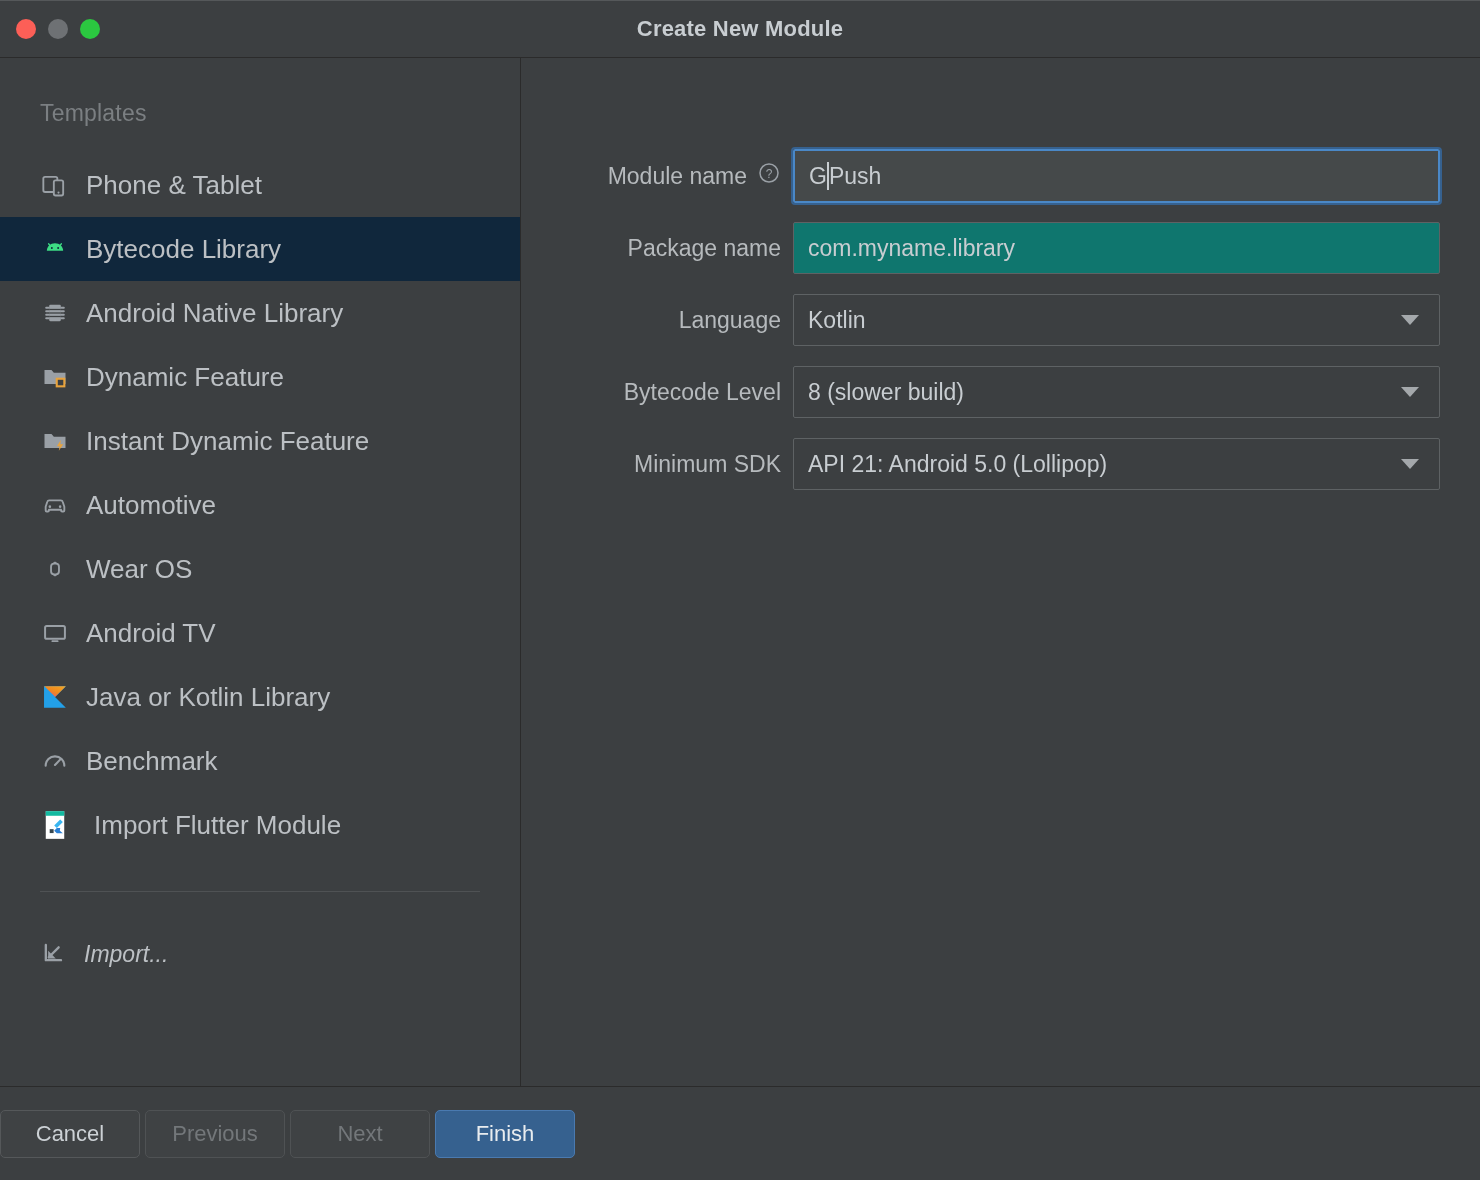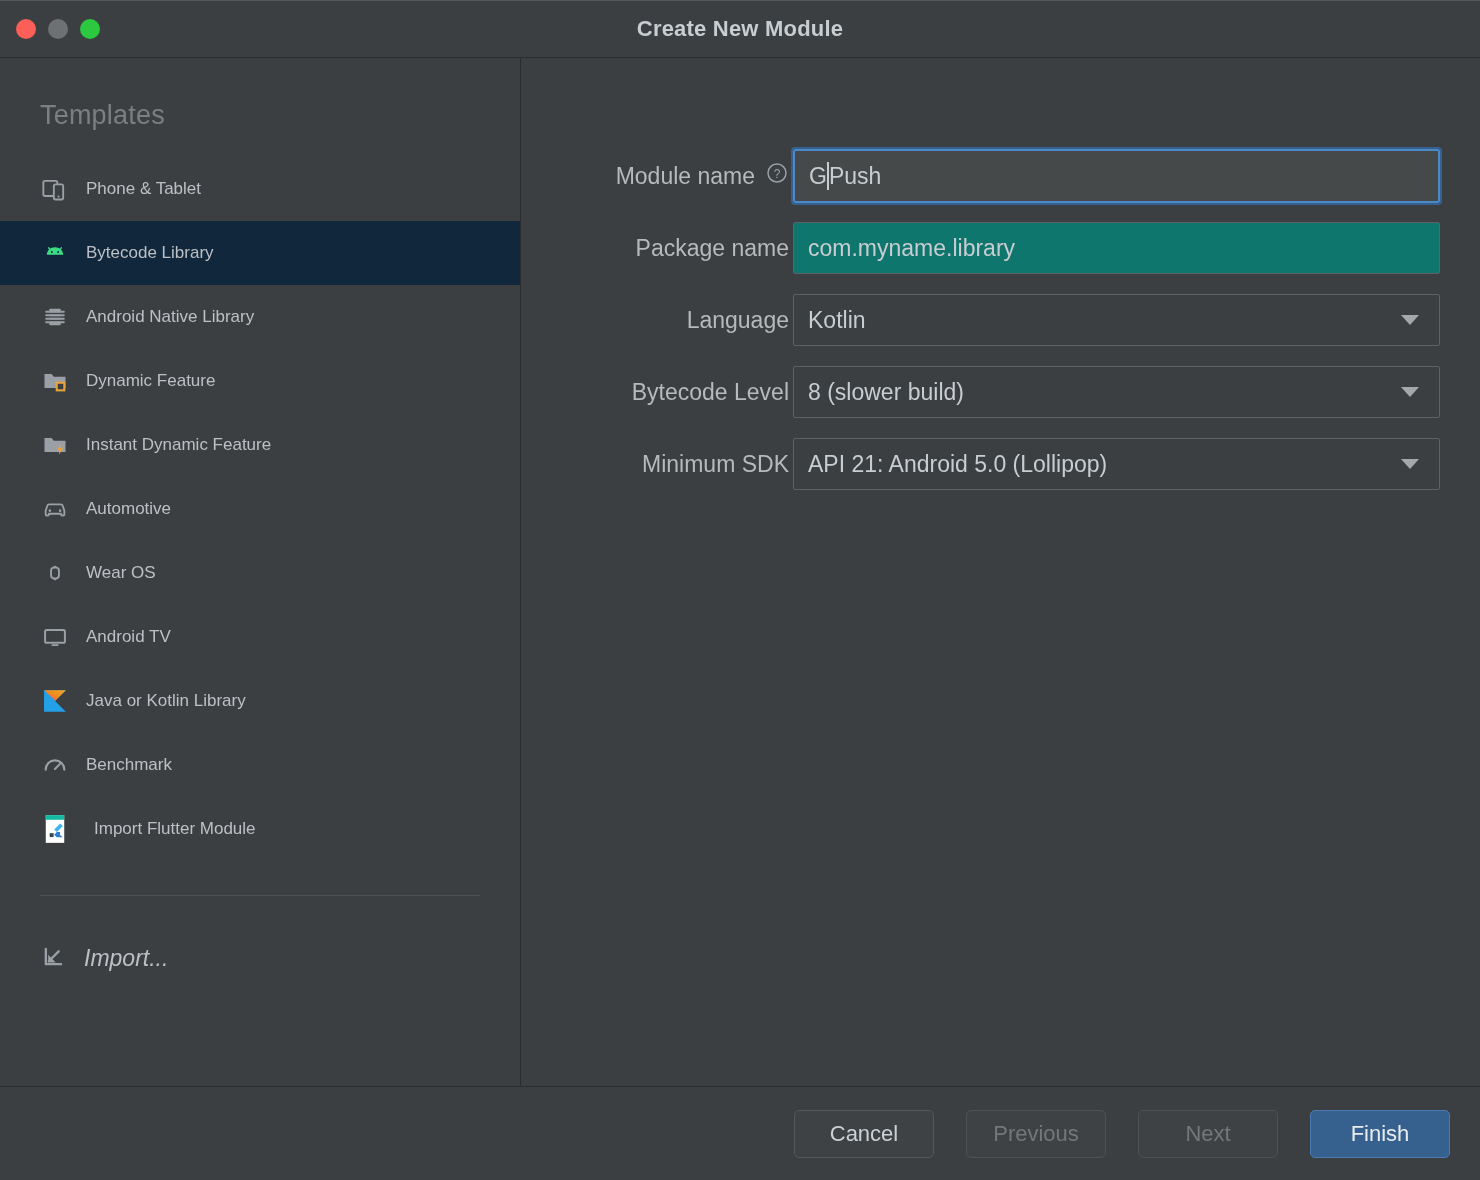--- a/index.html
+++ b/index.html
@@ -70,21 +70,21 @@
   .sidebar {
     width: 520px;
     flex: 0 0 520px;
     background: #3c3f41;
     border-right: 1px solid #2b2b2b;
     position: relative;
     overflow: hidden;
   }
   .templates-label {
     color: #7b7f82;
-    font-size: 27px;
+    font-size: 23px;
     padding: 42px 0 0 40px;
     letter-spacing: 0.2px;
   }
   .tmpl-list {
     margin-top: 26px;
   }
   .tmpl-row {
     height: 64px;
     display: flex;
     align-items: center;
@@ -98,21 +98,21 @@
   }
   .tmpl-row .ico {
     width: 30px;
     height: 30px;
     flex: 0 0 30px;
     display: flex;
     align-items: center;
     justify-content: center;
   }
   .tmpl-row .lbl {
-    font-size: 17px;
+    font-size: 26px;
     color: #bcc0c4;
     white-space: nowrap;
   }
   .tmpl-row.indented .lbl { padding-left: 8px; }
 
   .sep {
     height: 1px;
     background: #4f5254;
     margin: 34px 40px 0 40px;
   }
@@ -140,21 +140,21 @@
   .frow {
     display: flex;
     align-items: center;
     margin-bottom: 20px;
     height: 52px;
   }
   .flabel {
     width: 226px;
     flex: 0 0 226px;
     text-align: right;
-    padding-right: 4px;
+    padding-right: 12px;
     box-sizing: border-box;
     font-size: 23px;
     color: #b6babd;
     display: flex;
     align-items: center;
     justify-content: flex-end;
     gap: 10px;
     white-space: nowrap;
   }
   .help-ico { flex: 0 0 auto; display: block; }
@@ -201,23 +201,23 @@
     margin-right: 6px;
   }
 
   
   .footer {
     flex: 0 0 93px;
     height: 93px;
     background: #3c3f41;
     display: flex;
     align-items: center;
-    justify-content: flex-end;
+    justify-content: flex-start;
     padding-right: 30px;
-    gap: 32px;
+    gap: 5px;
     box-sizing: border-box;
   }
   .btn {
     min-width: 140px;
     height: 48px;
     border-radius: 5px;
     font-size: 22px;
     display: flex;
     align-items: center;
     justify-content: center;

